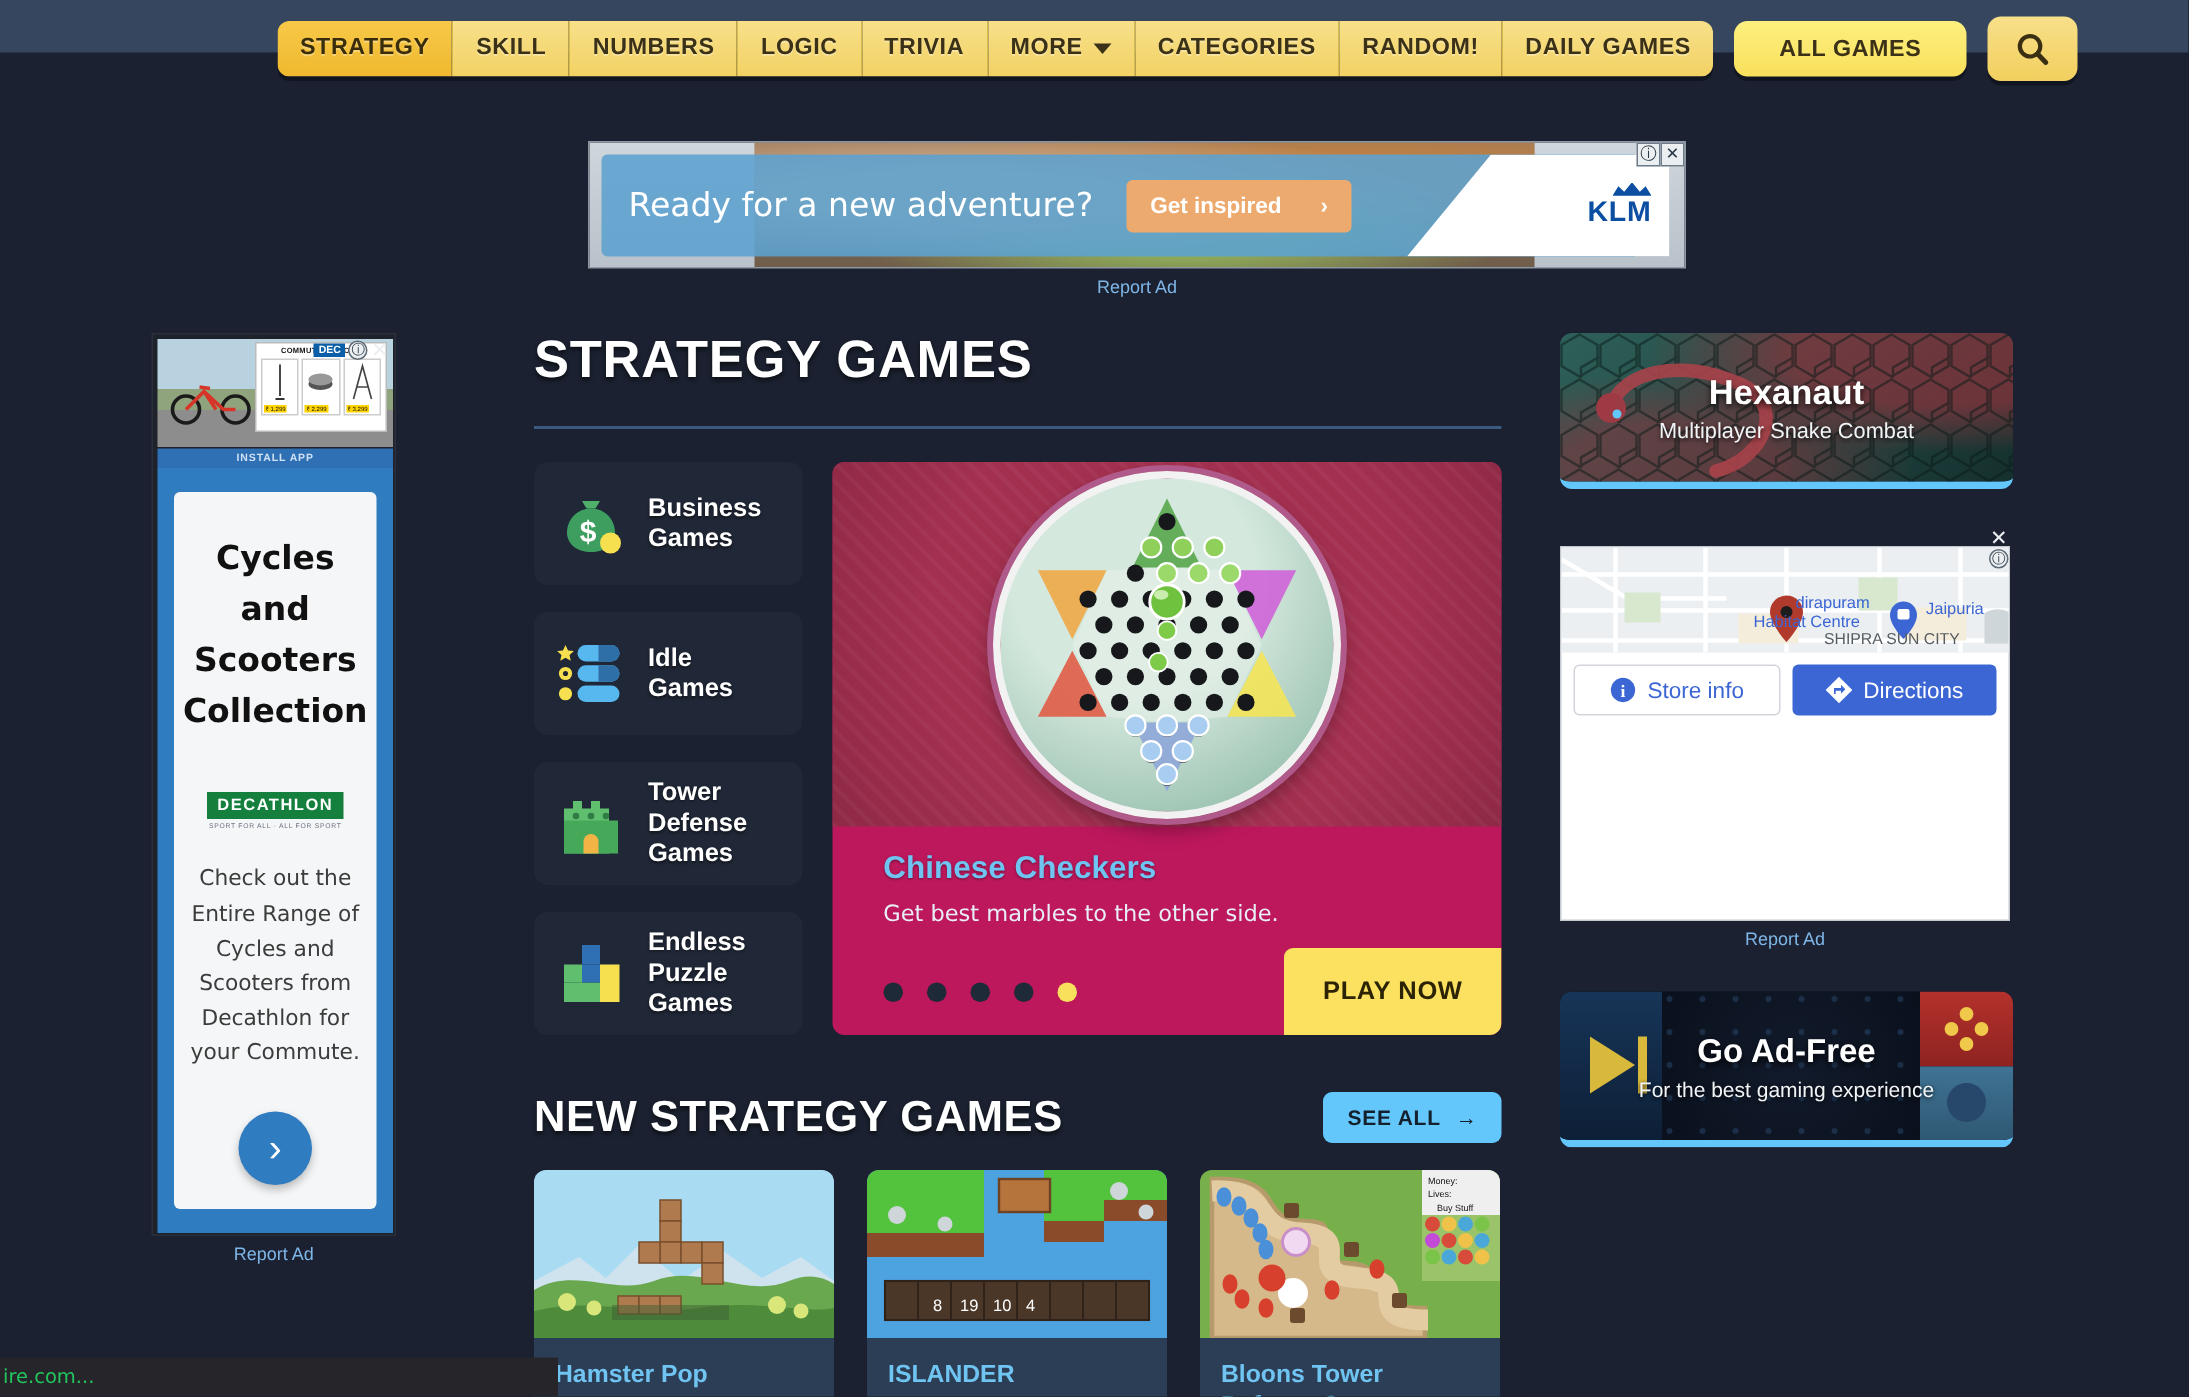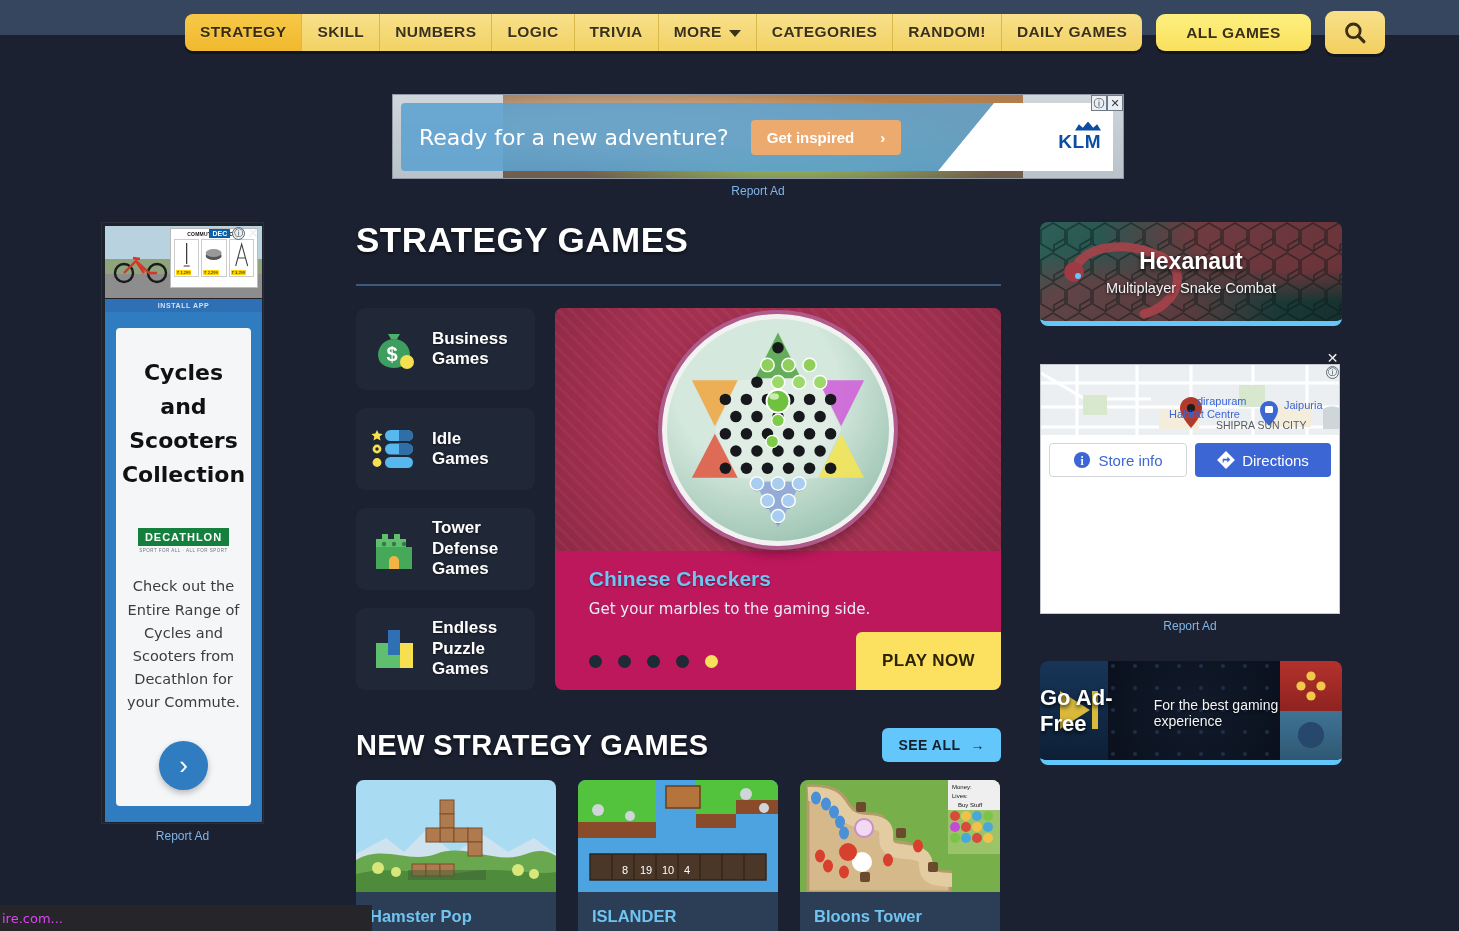--- a/index.html
+++ b/index.html
@@ -324,28 +324,28 @@
     background: #0b1220;
     display: flex;
   }
   .adfree-left { width: 68px; background: linear-gradient(#173558,#0d1f36); position: relative; }
   .adfree-mid { flex: 1; position: relative;
     background: radial-gradient(circle at 50% 50%, #121b2c, #0a101c); }
   .adfree-dots { position:absolute; inset:0; opacity:0.55; }
   .adfree-right { width: 62px; display:flex; flex-direction: column; }
   .adfree-r1 { flex:1; background: linear-gradient(#b4312c,#8e2320); display:flex;align-items:center;justify-content:center;}
   .adfree-r2 { flex:1; background: linear-gradient(#3f7394,#2f5873); display:flex;align-items:center;justify-content:center;}
-  .adfree-txt { position:absolute; inset:0; display:flex; flex-direction:row; align-items:center; justify-content:center;}
+  .adfree-txt { position:absolute; inset:0; display:flex; flex-direction:column; align-items:center; justify-content:center;}
   .adfree-title { color:#fff; font-size: 22px; font-weight: bold; text-shadow:0 2px 4px rgba(0,0,0,0.9);}
   .adfree-sub { color:#f1f5f8; font-size: 14px; margin-top: 4px; text-shadow:0 1px 3px rgba(0,0,0,0.9);}
 
   
   .statusbar {
     position: absolute; left: 0; bottom: 0; width: 372px; height: 26px;
-    background: #26262a; color: #d946ef; font-size: 13px;
+    background: #26262a; color: #22c55e; font-size: 13px;
     display: flex; align-items: center; padding-left: 2px;
     font-family: "DejaVu Sans", sans-serif;
   }
 </style>
 </head>
 <body>
 
 <div class="header-band"></div>
 
 <div class="nav">
@@ -580,21 +580,21 @@
               <circle cx="127" cy="190" r="7" fill="#a8cdf0" stroke="#fff" stroke-width="1.5"></circle>
               <circle cx="94" cy="172" r="7" fill="#a8cdf0" stroke="#fff" stroke-width="1.5"></circle>
               <circle cx="138" cy="172" r="7" fill="#a8cdf0" stroke="#fff" stroke-width="1.5"></circle>
               <circle cx="116" cy="206" r="7" fill="#a8cdf0" stroke="#fff" stroke-width="1.5"></circle>
             </g>
           </svg>
         </div>
       </div>
       <div class="feature-body">
         <div class="feature-title">Chinese Checkers</div>
-        <div class="feature-sub">Get your marbles to the gaming side.</div>
+        <div class="feature-sub">Get best marbles to the other side.</div>
       </div>
       <div class="feature-foot">
         <div class="dots">
           <div class="dot"></div>
           <div class="dot"></div>
           <div class="dot"></div>
           <div class="dot"></div>
           <div class="dot on"></div>
         </div>
         <div class="play-now">PLAY NOW</div>

